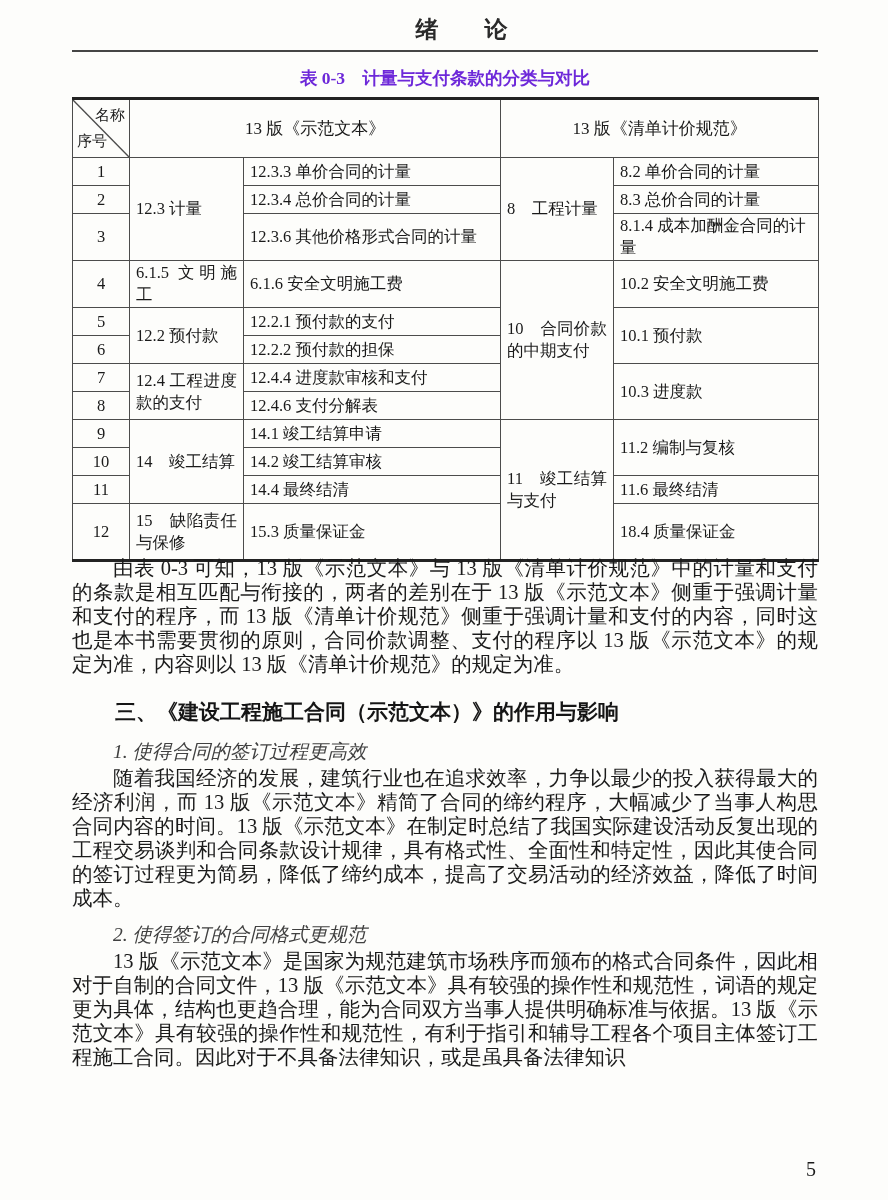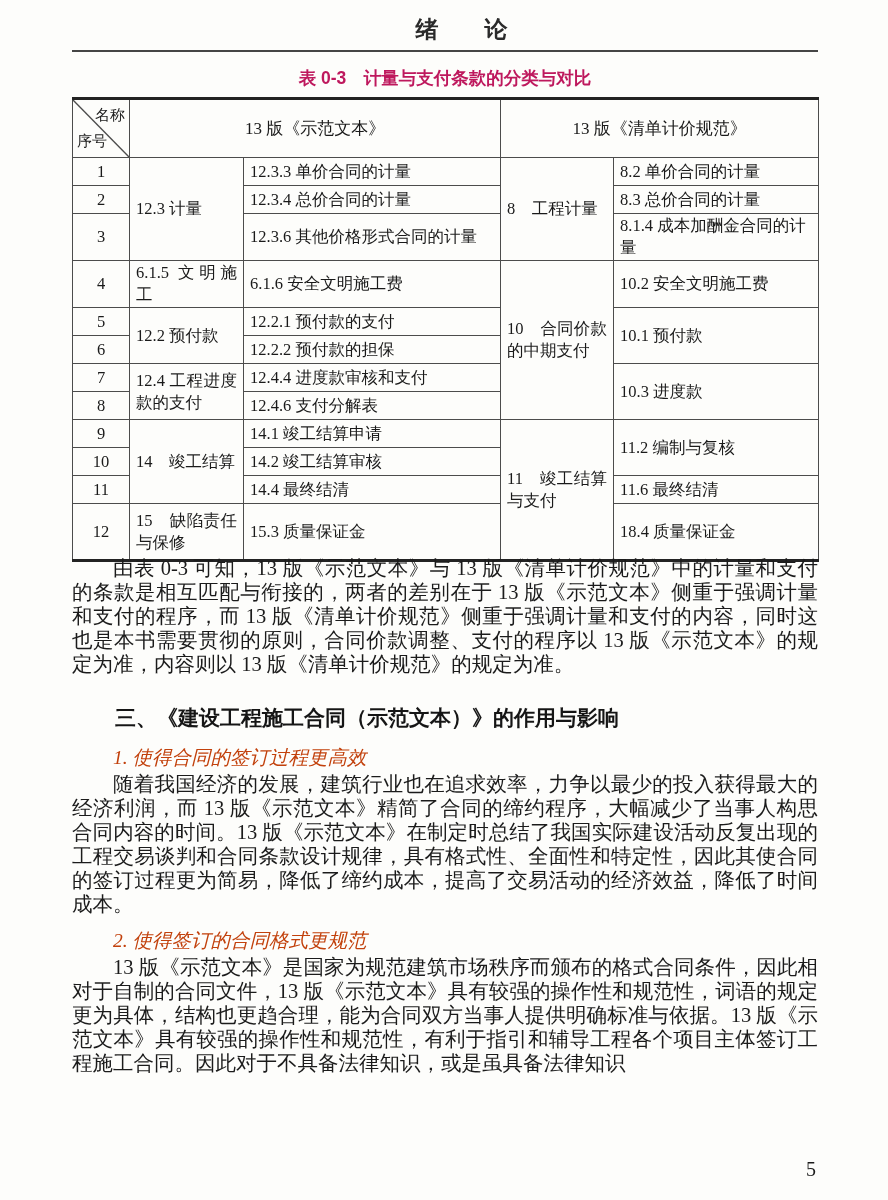--- a/index.html
+++ b/index.html
@@ -19,22 +19,22 @@
     font-family:"Liberation Sans","DejaVu Sans",sans-serif;
     font-weight:700; font-size:23px; color:#2a2a2a;padding-left:35px;
   }
   .head-rule {
     position:absolute; top:50px; left:72px; width:746px;
     border-top:2px solid #454545;
   }
   .table-caption {
     position:absolute; top:66px; left:72px; width:746px;
     text-align:center;
-    font-family:Liberation Sans, sans-serif;
-    font-weight:700; font-size:17.5px; color:#be185d;
+    font-family:Liberation Serif, serif;
+    font-weight:700; font-size:17.5px; color:#6d28d9;
   }
   table.cmp {
     position:absolute; top:97px; left:72px; width:746px;
     table-layout:fixed; border-collapse:collapse;
     font-size:16.5px; line-height:22px; color:#1a1a1a;
     border-top:3px solid #232323;
     border-bottom:3px solid #232323;
     border-left:1.5px solid #3a3a3a;
     border-right:1.5px solid #3a3a3a;
   }
@@ -58,30 +58,30 @@
   .corner-bottom { position:absolute; bottom:5px; left:4px; font-size:15px; font-weight:normal;text-align:center; }
   .text-block {
     position:absolute; top:556px; left:72px; width:746px;
   }
   p.body-text {
     font-size:20.5px; line-height:24px;
     text-align:justify; text-indent:2em;
     color:#1b1b1b;
   }
   h2.sec-head {
-    margin-top:27px;
+    margin-top:21px;
     font-family:Liberation Sans, sans-serif;
     font-weight:700; font-size:21px; line-height:30px;
     text-indent:2.05em; color:#151515;
   }
   h3.sub-head {
     margin-top:11px;
     font-style:italic; font-weight:normal;
     font-size:19.5px; line-height:28px;
-    text-indent:2.1em; color:#c2410c;
+    text-indent:2.1em; color:#404040;
   }
   .page-number {
     position:absolute; top:1158px; right:72px;
     font-size:20px; color:#1a1a1a;
   }
 </style>
 </head>
 <body>
 
 <div class="page">

